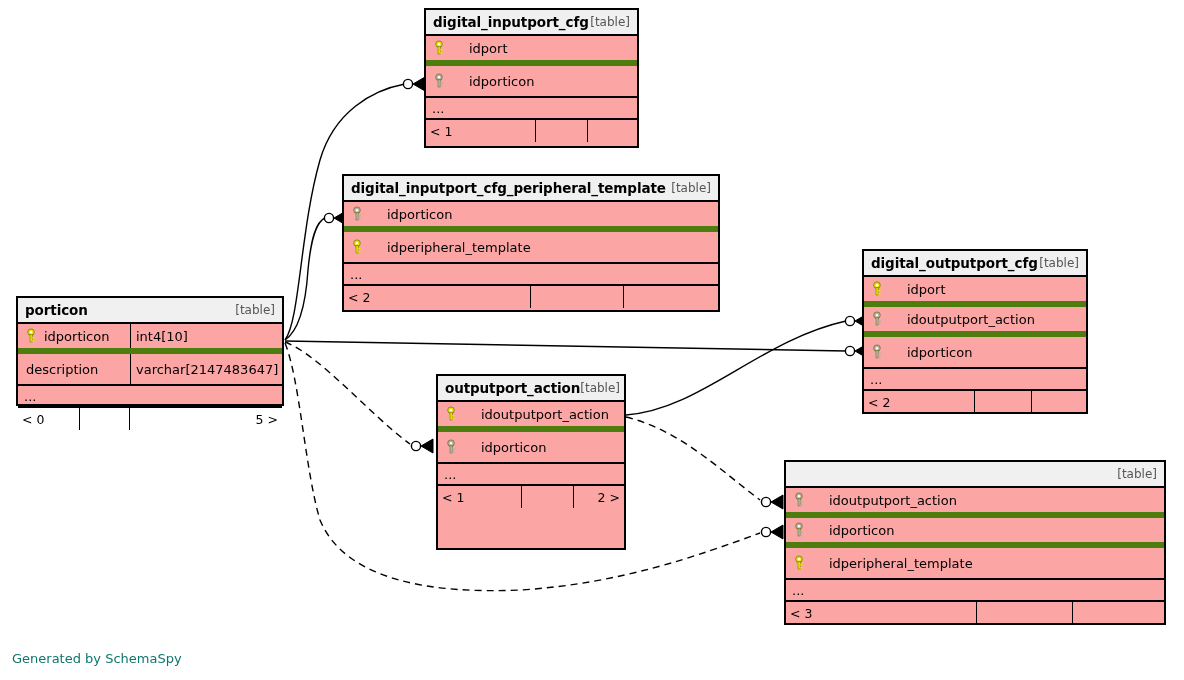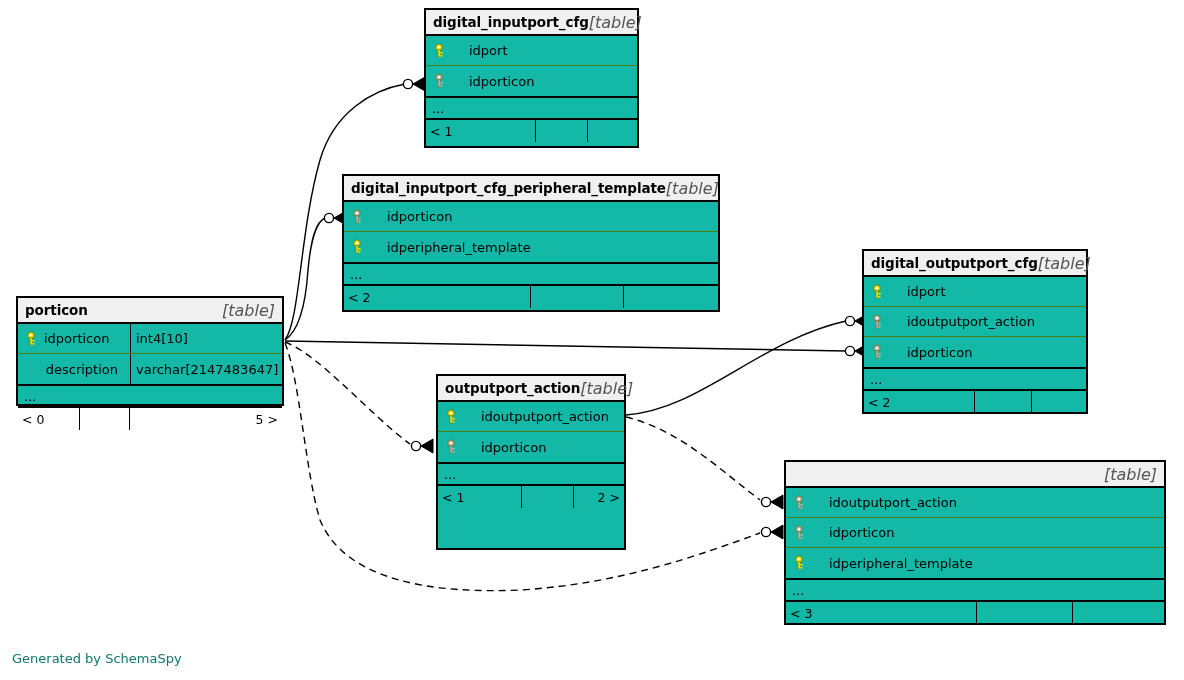--- a/index.html
+++ b/index.html
@@ -25,53 +25,52 @@
     left: 0; top: 0;
     width: 1184px;
     height: 680px;
     pointer-events: none;
     z-index: 1;
   }
   .table-node {
     position: absolute;
     box-sizing: border-box;
     border: 2px solid #000000;
-    background: #14b8a6;
+    background: #fca5a5;
     z-index: 2;
   }
   .tbl-header {
     box-sizing: border-box;
     background: #f0f0f0;
     border-bottom: 2px solid #000000;
     height: 26px;
     display: flex;
     align-items: center;
     padding: 0 7px;
     white-space: nowrap;
   }
   .tbl-name {
     font-weight: bold;
     font-size: 13.5px;
     color: #000000;
     letter-spacing: -0.1px;
   }
   .tbl-tag {
-    font-size: 16px;
+    font-size: 12px;
     color: #555555;
     margin-left: auto;
     padding-left: 0;
-    font-style: italic;
   }
   .tbl-rows {
     display: block;
   }
   .row {
     box-sizing: border-box;
     height: 30px;
-    border-bottom: 1px solid #4d7c0f;
+    border-bottom: 6px solid #4d7c0f;
     display: flex;
     align-items: center;
     white-space: nowrap;
   }
   .row:last-child { border-bottom: none; }
   .col-name {
     box-sizing: border-box;
     display: flex;
     align-items: center;
     flex: 1 1 auto;
@@ -101,21 +100,20 @@
     margin-right: 4px;
     position: relative;
   }
   .key-icon svg { display: block; }
   .col-label {
     font-size: 13px;
     color: #000000;
   }
   .col-name.indent .col-label { padding-left: 17px; }
   .col-name.rightish {
-    justify-content: flex-end;
     padding-right: 12px;
   }
   .row-ellipsis {
     box-sizing: border-box;
     height: 24px;
     border-top: 2px solid #000000;
     border-bottom: 2px solid #000000;
     display: flex;
     align-items: center;
     padding-left: 6px;

